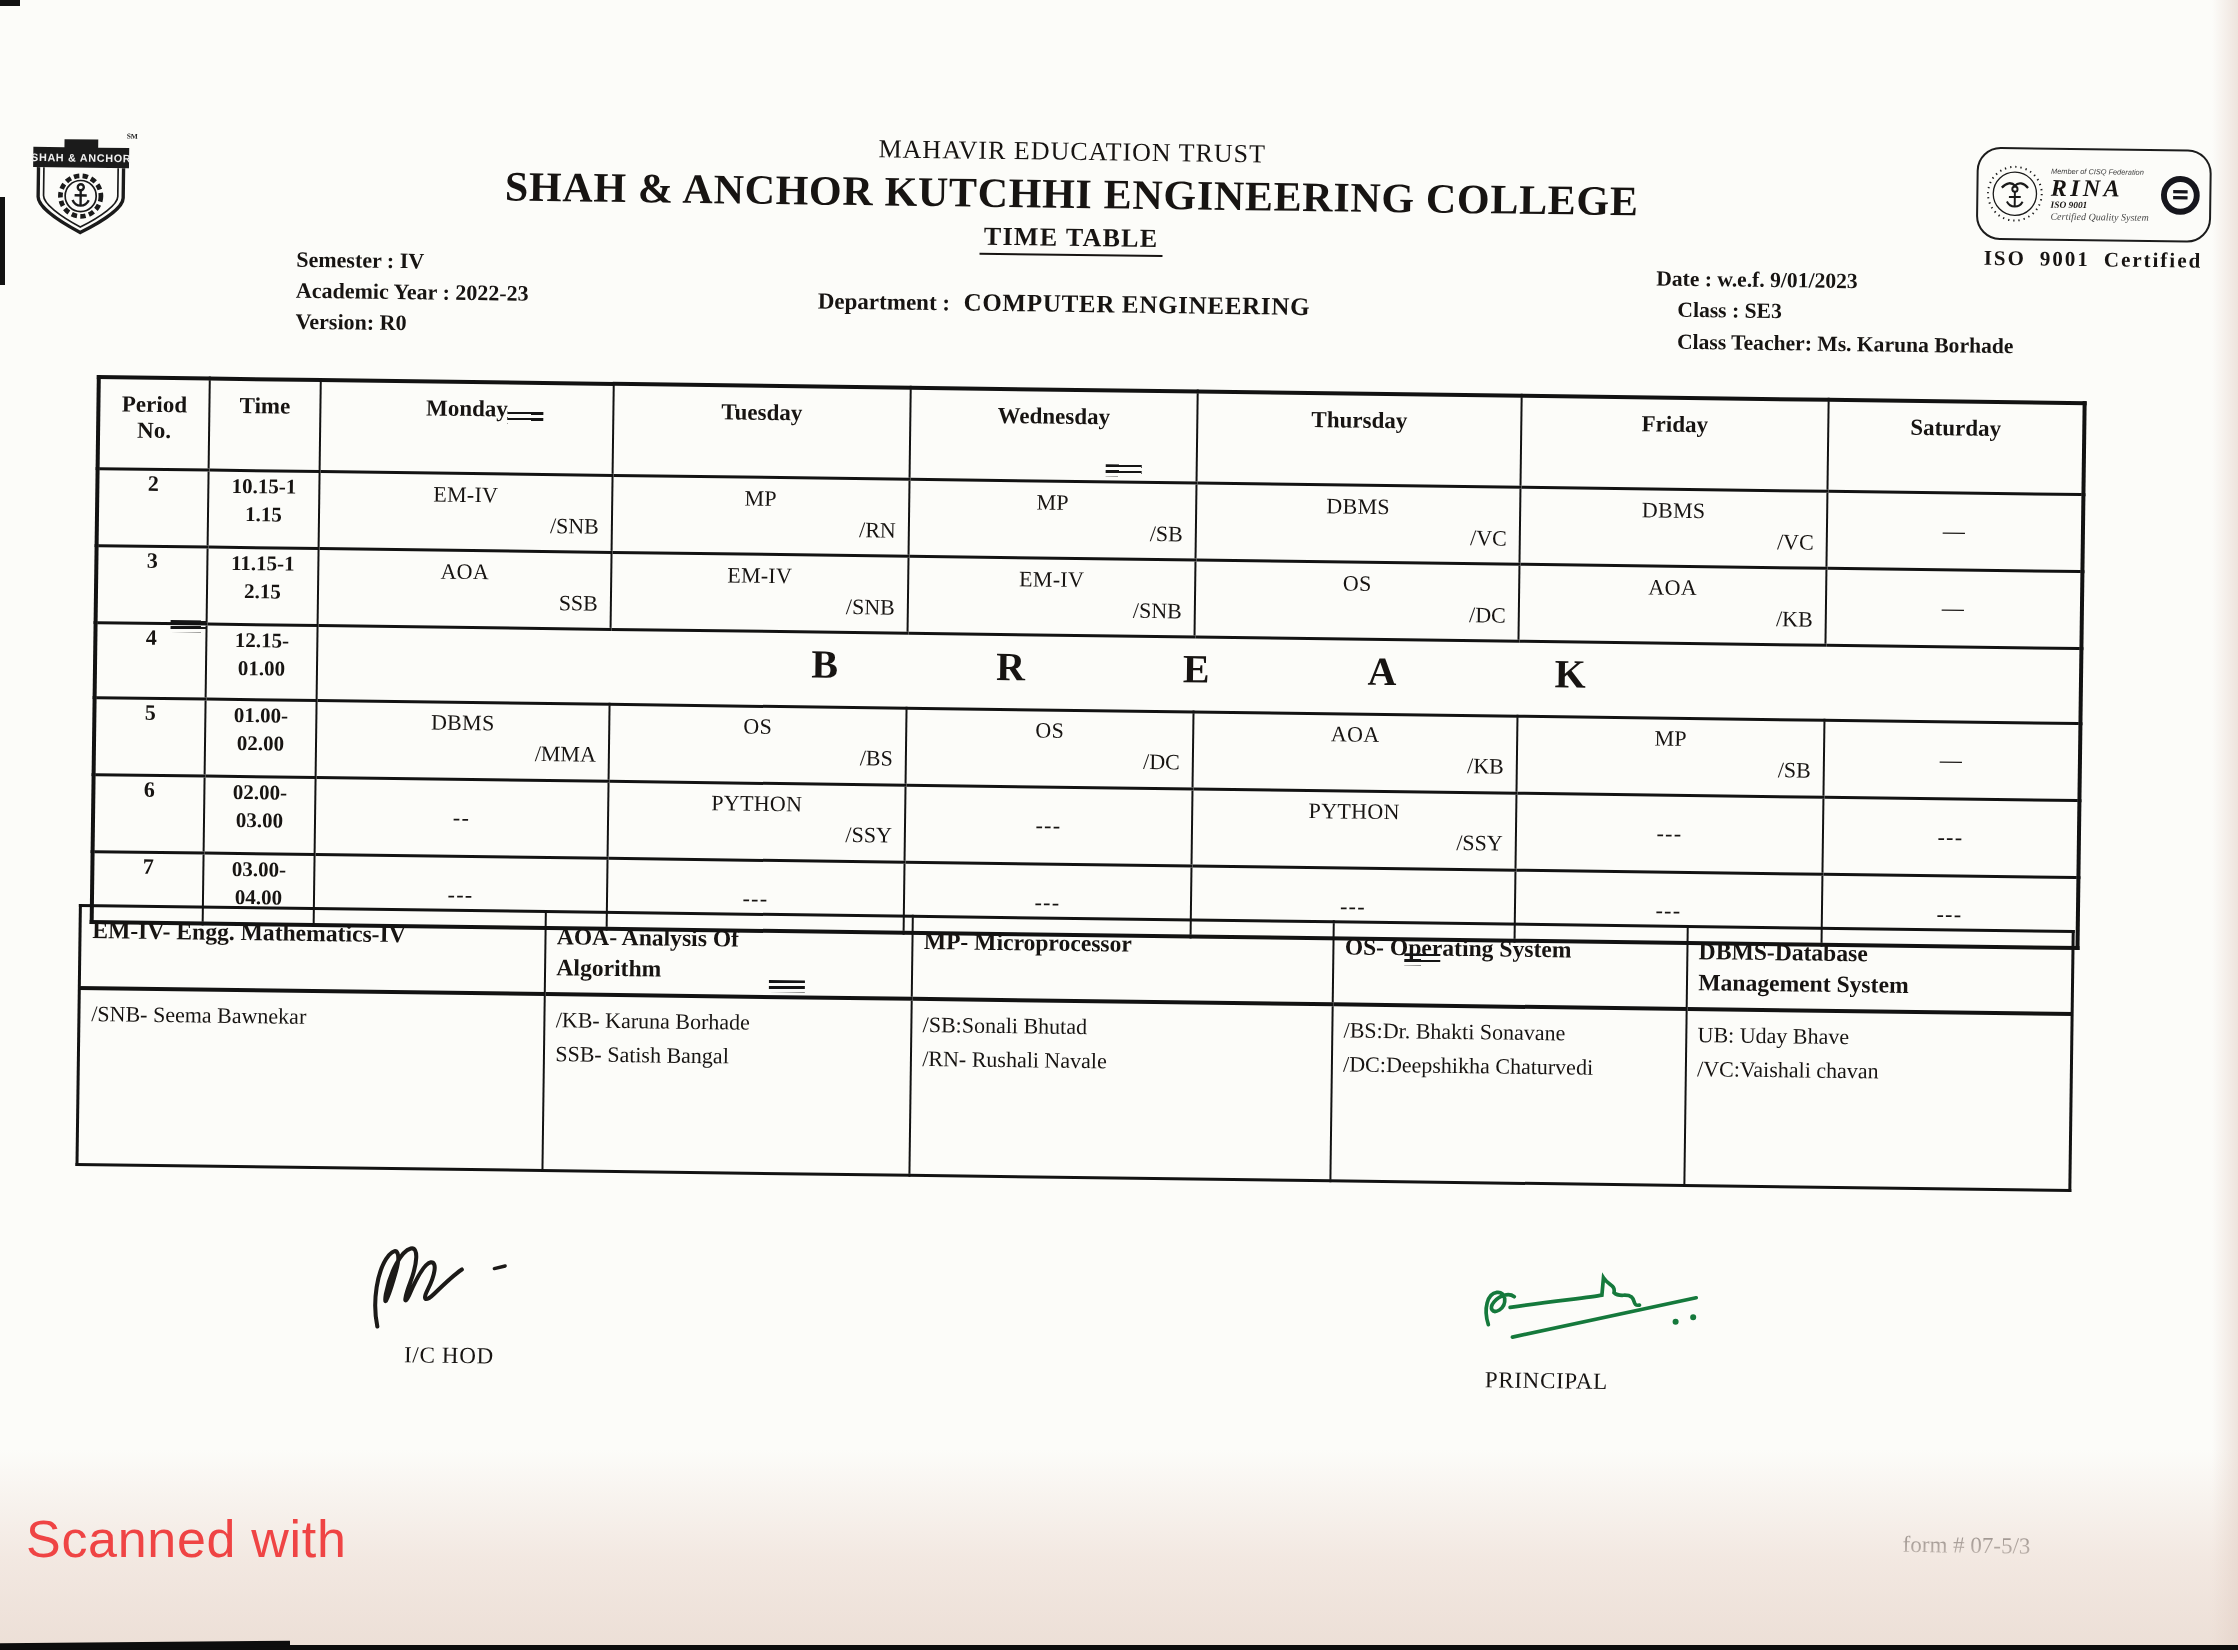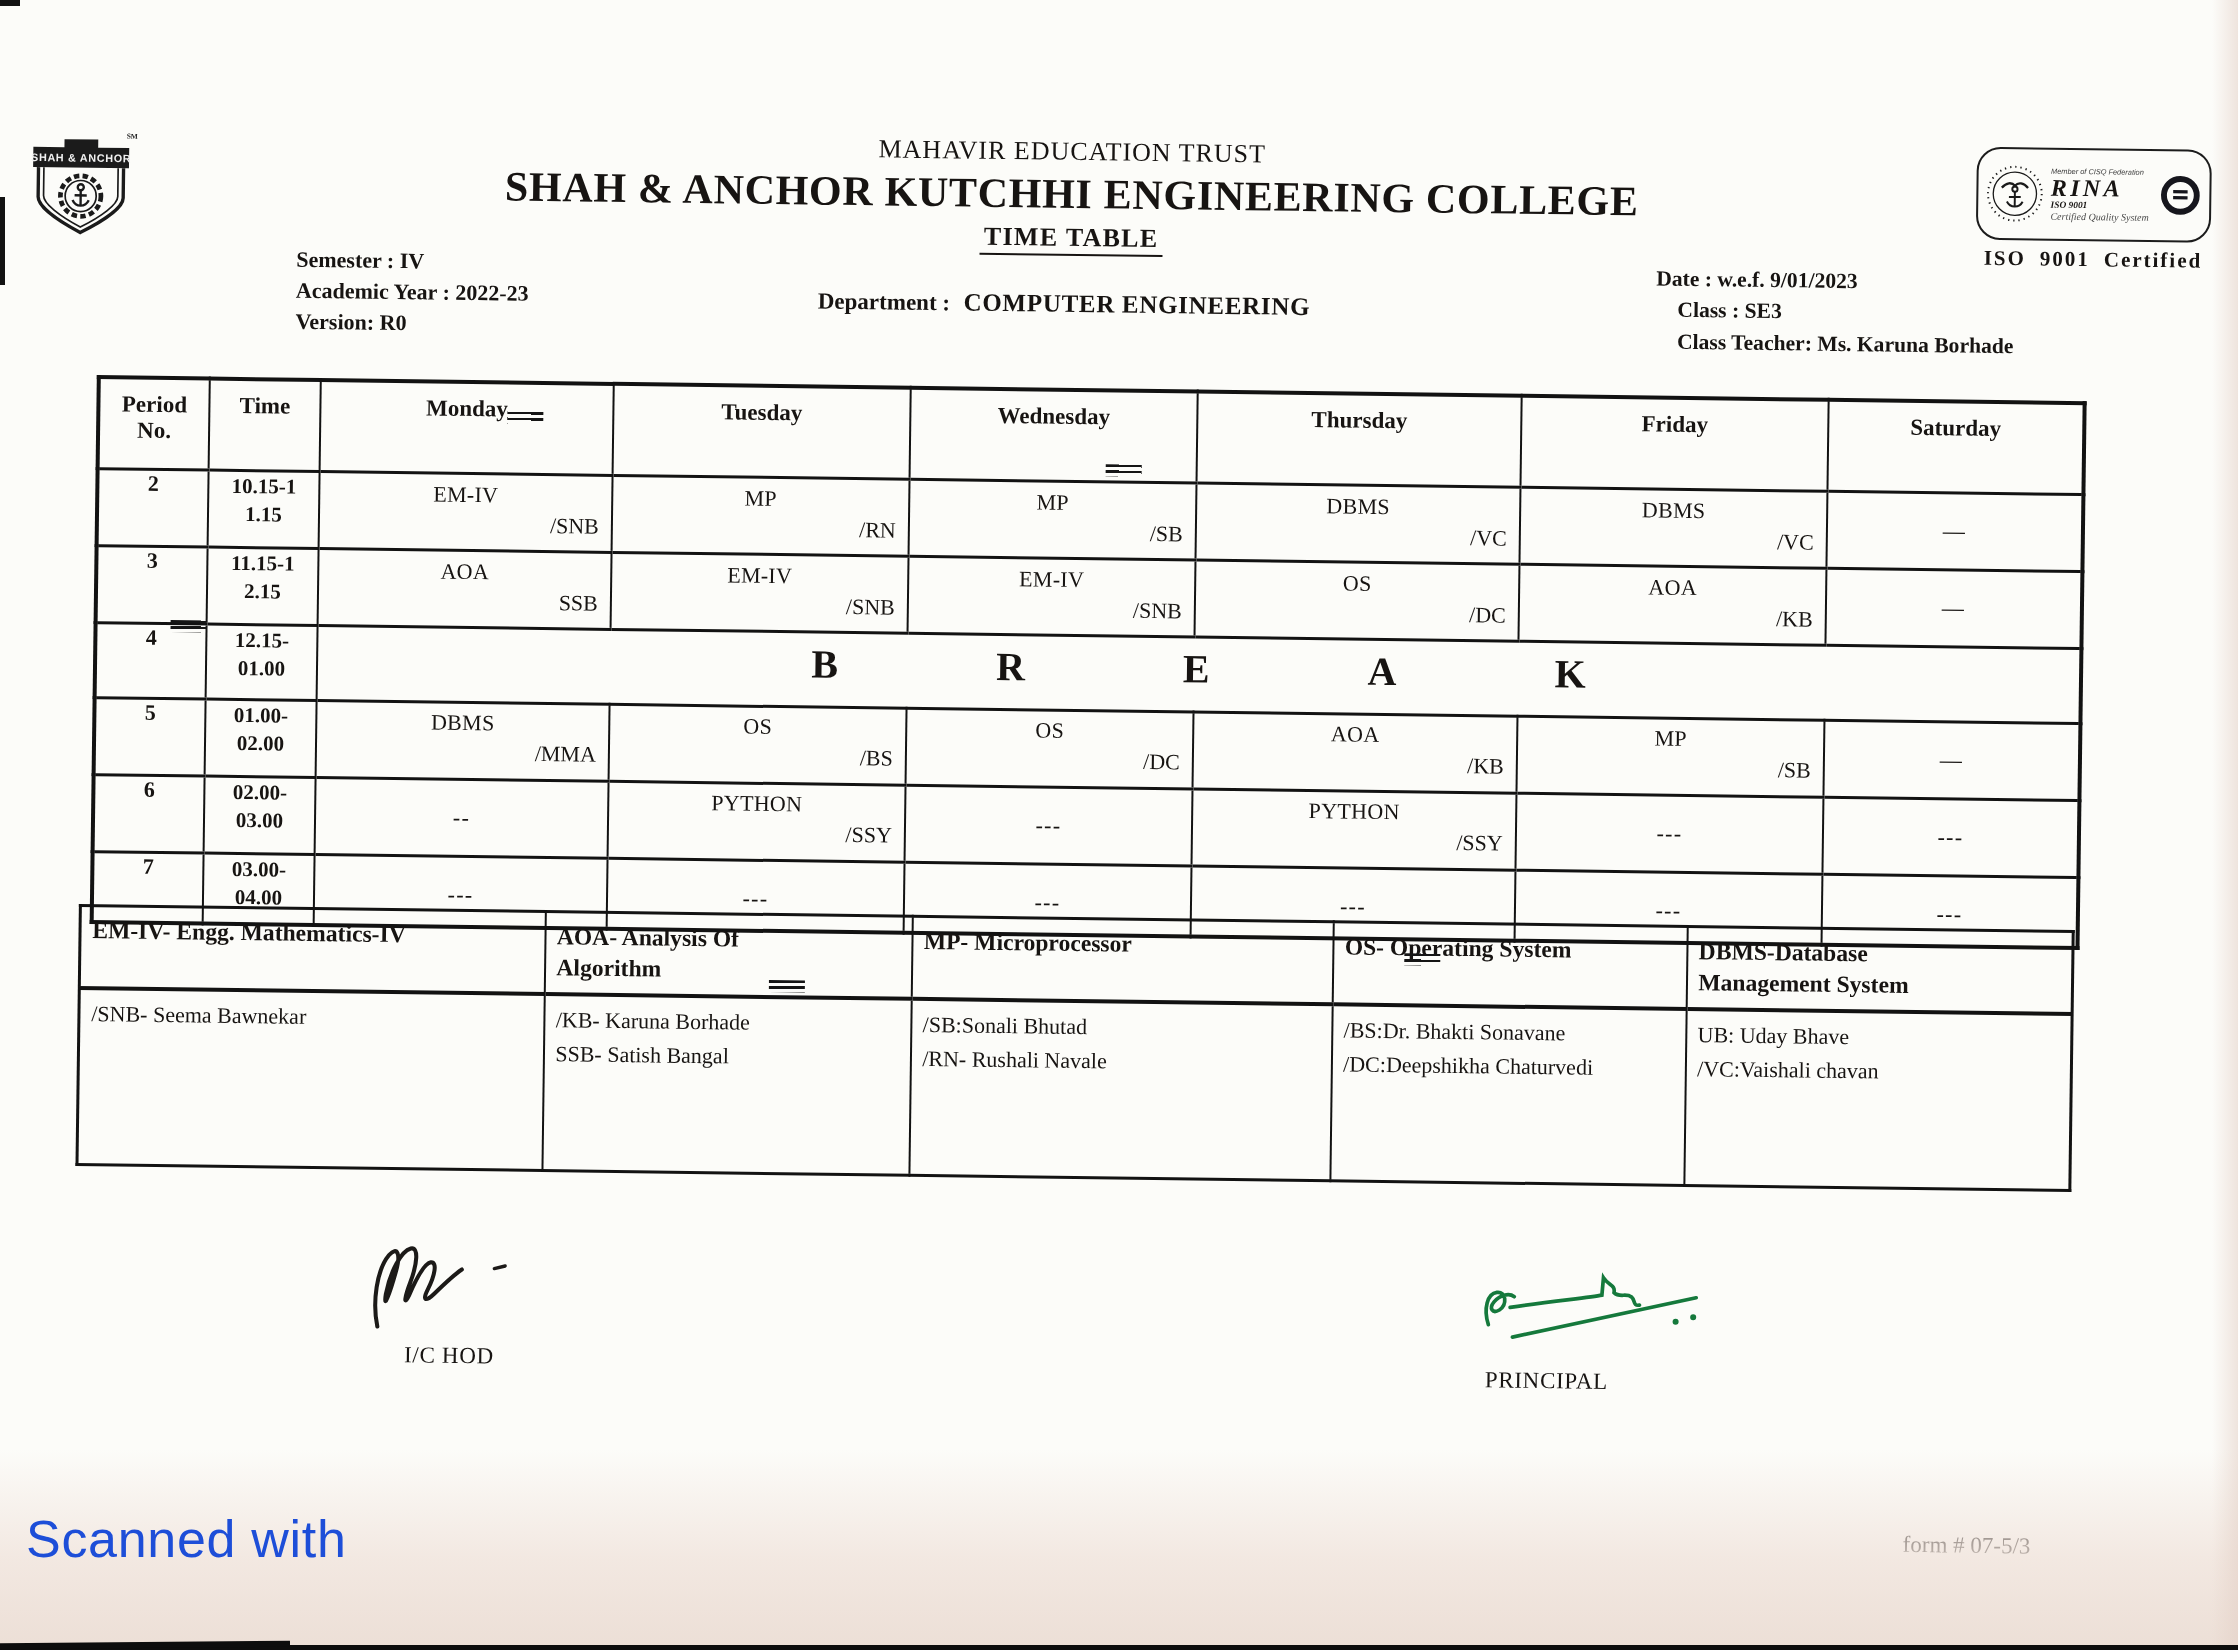--- a/index.html
+++ b/index.html
@@ -81,21 +81,21 @@
   .form-no { position:absolute; left:1914px; top:1521px; font-size:23px; }
 
   
   .cam { position:absolute; left:26px; top:1508px; display:flex; align-items:center; gap:40px; }
   .cs-badge { width:134px; height:127px; border:7.4px solid #c3c3c3; border-radius:21.6px;
     position:relative; display:flex; align-items:center; justify-content:center;
     background:rgba(255,255,255,.55); overflow:hidden; }
   .cs-text { font-family:"Liberation Sans", sans-serif; font-weight:bold; font-size:67px;
     color:#c3c3c3; letter-spacing:-3.4px; margin-top:-17.5px; }
   .cs-bar { position:absolute; left:0; right:0; bottom:0; height:27px; background:#c3c3c3; }
-  .cam-words { font-family:"Liberation Sans", sans-serif; font-size:52px; color:#1d4ed8;
+  .cam-words { font-family:"Liberation Sans", sans-serif; font-size:52px; color:#ef4444;
     line-height:1.22; letter-spacing:0.7px; }
 </style>
 </head>
 <body>
 
 <div class="doc">
 
   <div class="logo-left">
     <svg viewBox="0 0 170 160" width="115" height="108">
       <path d="M14,26 L60,26 L60,14 L110,14 L110,26 L156,26 L156,56 L14,56 Z" fill="#1b1b1b"></path>

